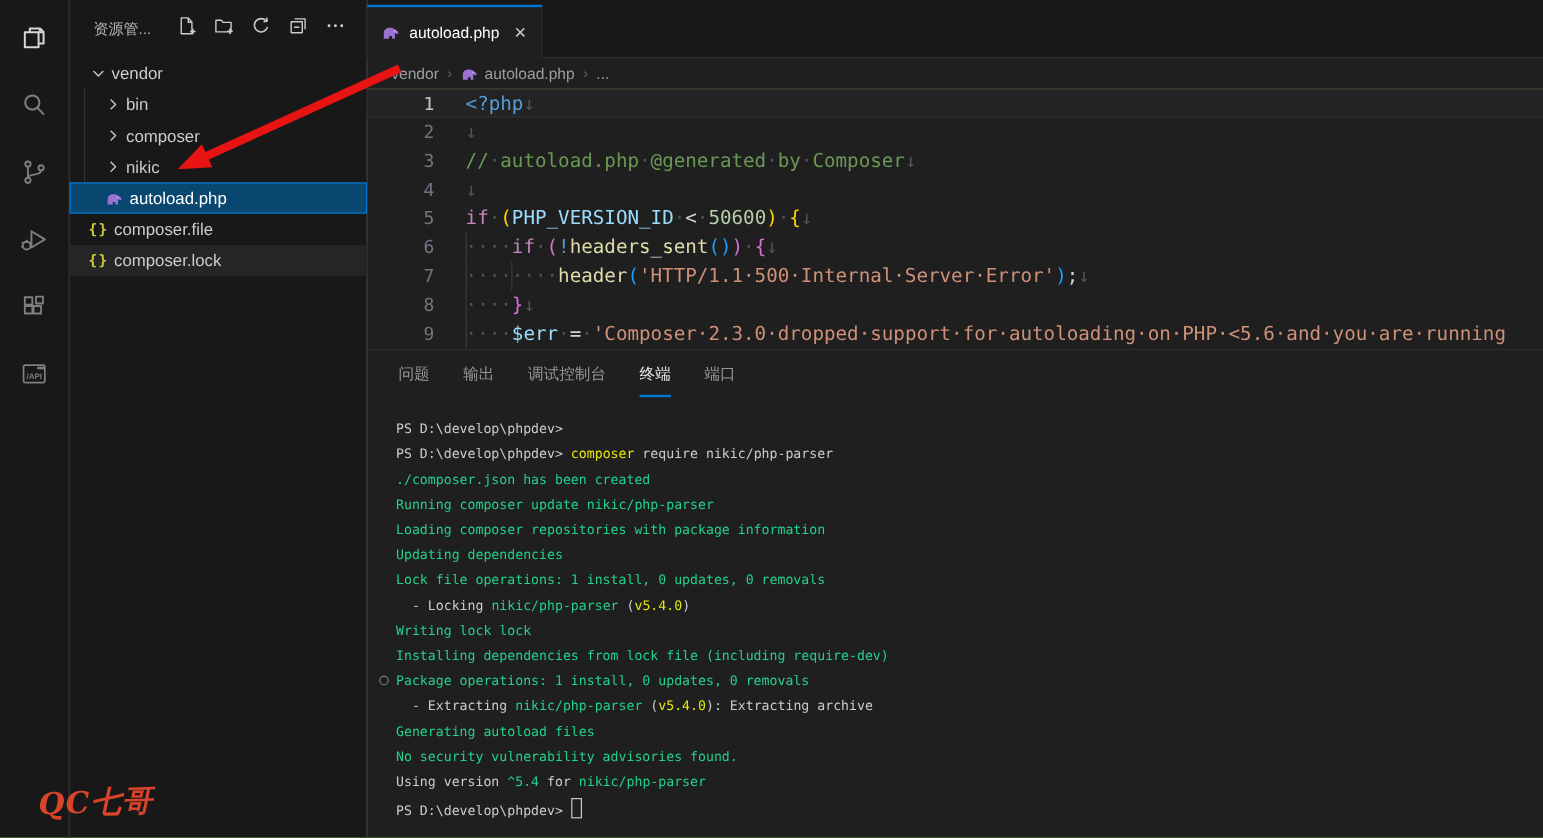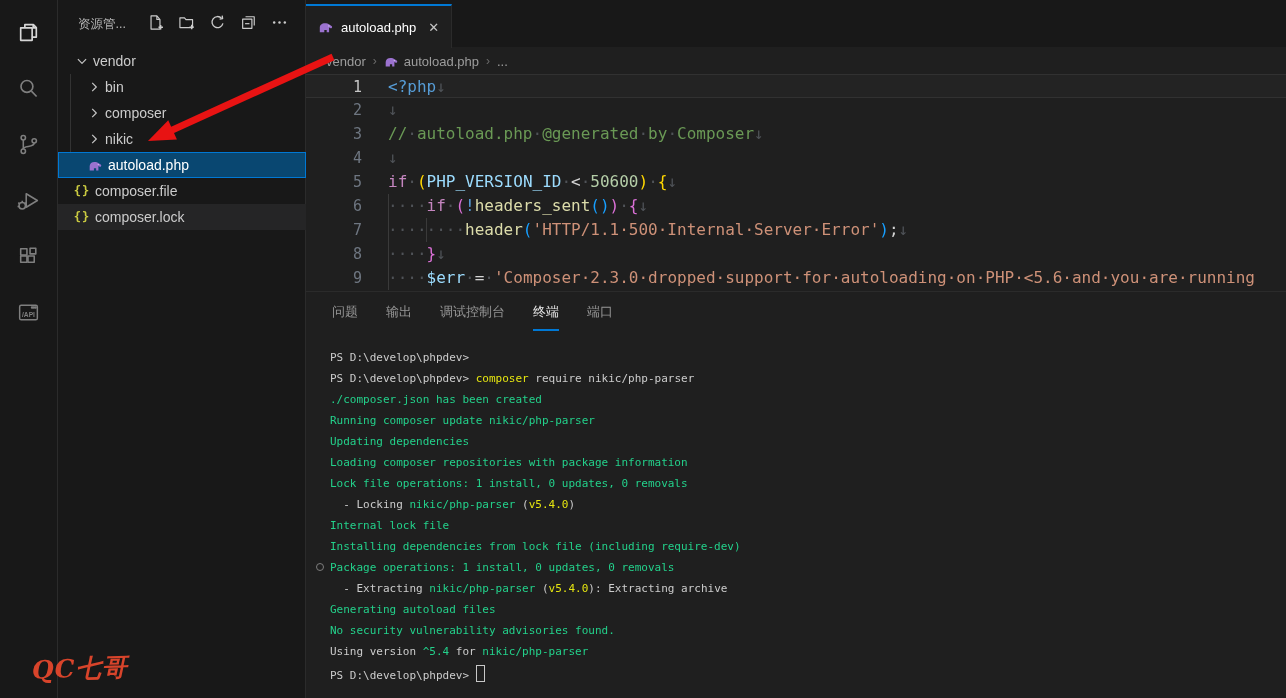--- a/index.html
+++ b/index.html
@@ -287,25 +287,25 @@
           </div>
           <div class="ptab">
             <span>端口</span>
           </div>
         </div>
       <div id="terminal">
           <div class="tl"><span class="t-w">PS D:\develop\phpdev&gt; </span></div>
           <div class="tl"><span class="t-w">PS D:\develop\phpdev&gt; </span><span class="t-y">composer</span><span class="t-w"> require nikic/php-parser</span></div>
           <div class="tl"><span class="t-g">./composer.json has been created</span></div>
           <div class="tl"><span class="t-g">Running composer update nikic/php-parser</span></div>
+          <div class="tl"><span class="t-g">Loading composer repositories with package information</span></div>
           <div class="tl"><span class="t-g">Updating dependencies</span></div>
-          <div class="tl"><span class="t-g">Loading composer repositories with package information</span></div>
           <div class="tl"><span class="t-g">Lock file operations: 1 install, 0 updates, 0 removals</span></div>
           <div class="tl"><span class="t-w">  - Locking </span><span class="t-g">nikic/php-parser</span><span class="t-w"> (</span><span class="t-y">v5.4.0</span><span class="t-w">)</span></div>
-          <div class="tl"><span class="t-g">Internal lock file</span></div>
+          <div class="tl"><span class="t-g">Writing lock lock</span></div>
           <div class="tl"><span class="t-g">Installing dependencies from lock file (including require-dev)</span></div>
           <div class="tl"><i class="dec"></i><span class="t-g">Package operations: 1 install, 0 updates, 0 removals</span></div>
           <div class="tl"><span class="t-w">  - Extracting </span><span class="t-g">nikic/php-parser</span><span class="t-w"> (</span><span class="t-y">v5.4.0</span><span class="t-w">): Extracting archive</span></div>
           <div class="tl"><span class="t-g">Generating autoload files</span></div>
           <div class="tl"><span class="t-g">No security vulnerability advisories found.</span></div>
           <div class="tl"><span class="t-w">Using version </span><span class="t-g">^5.4</span><span class="t-w"> for </span><span class="t-g">nikic/php-parser</span></div>
           <div class="tl"><span class="t-w">PS D:\develop\phpdev&gt; </span><span class="cursor"></span></div>
         </div>
     </div>
   </main>

